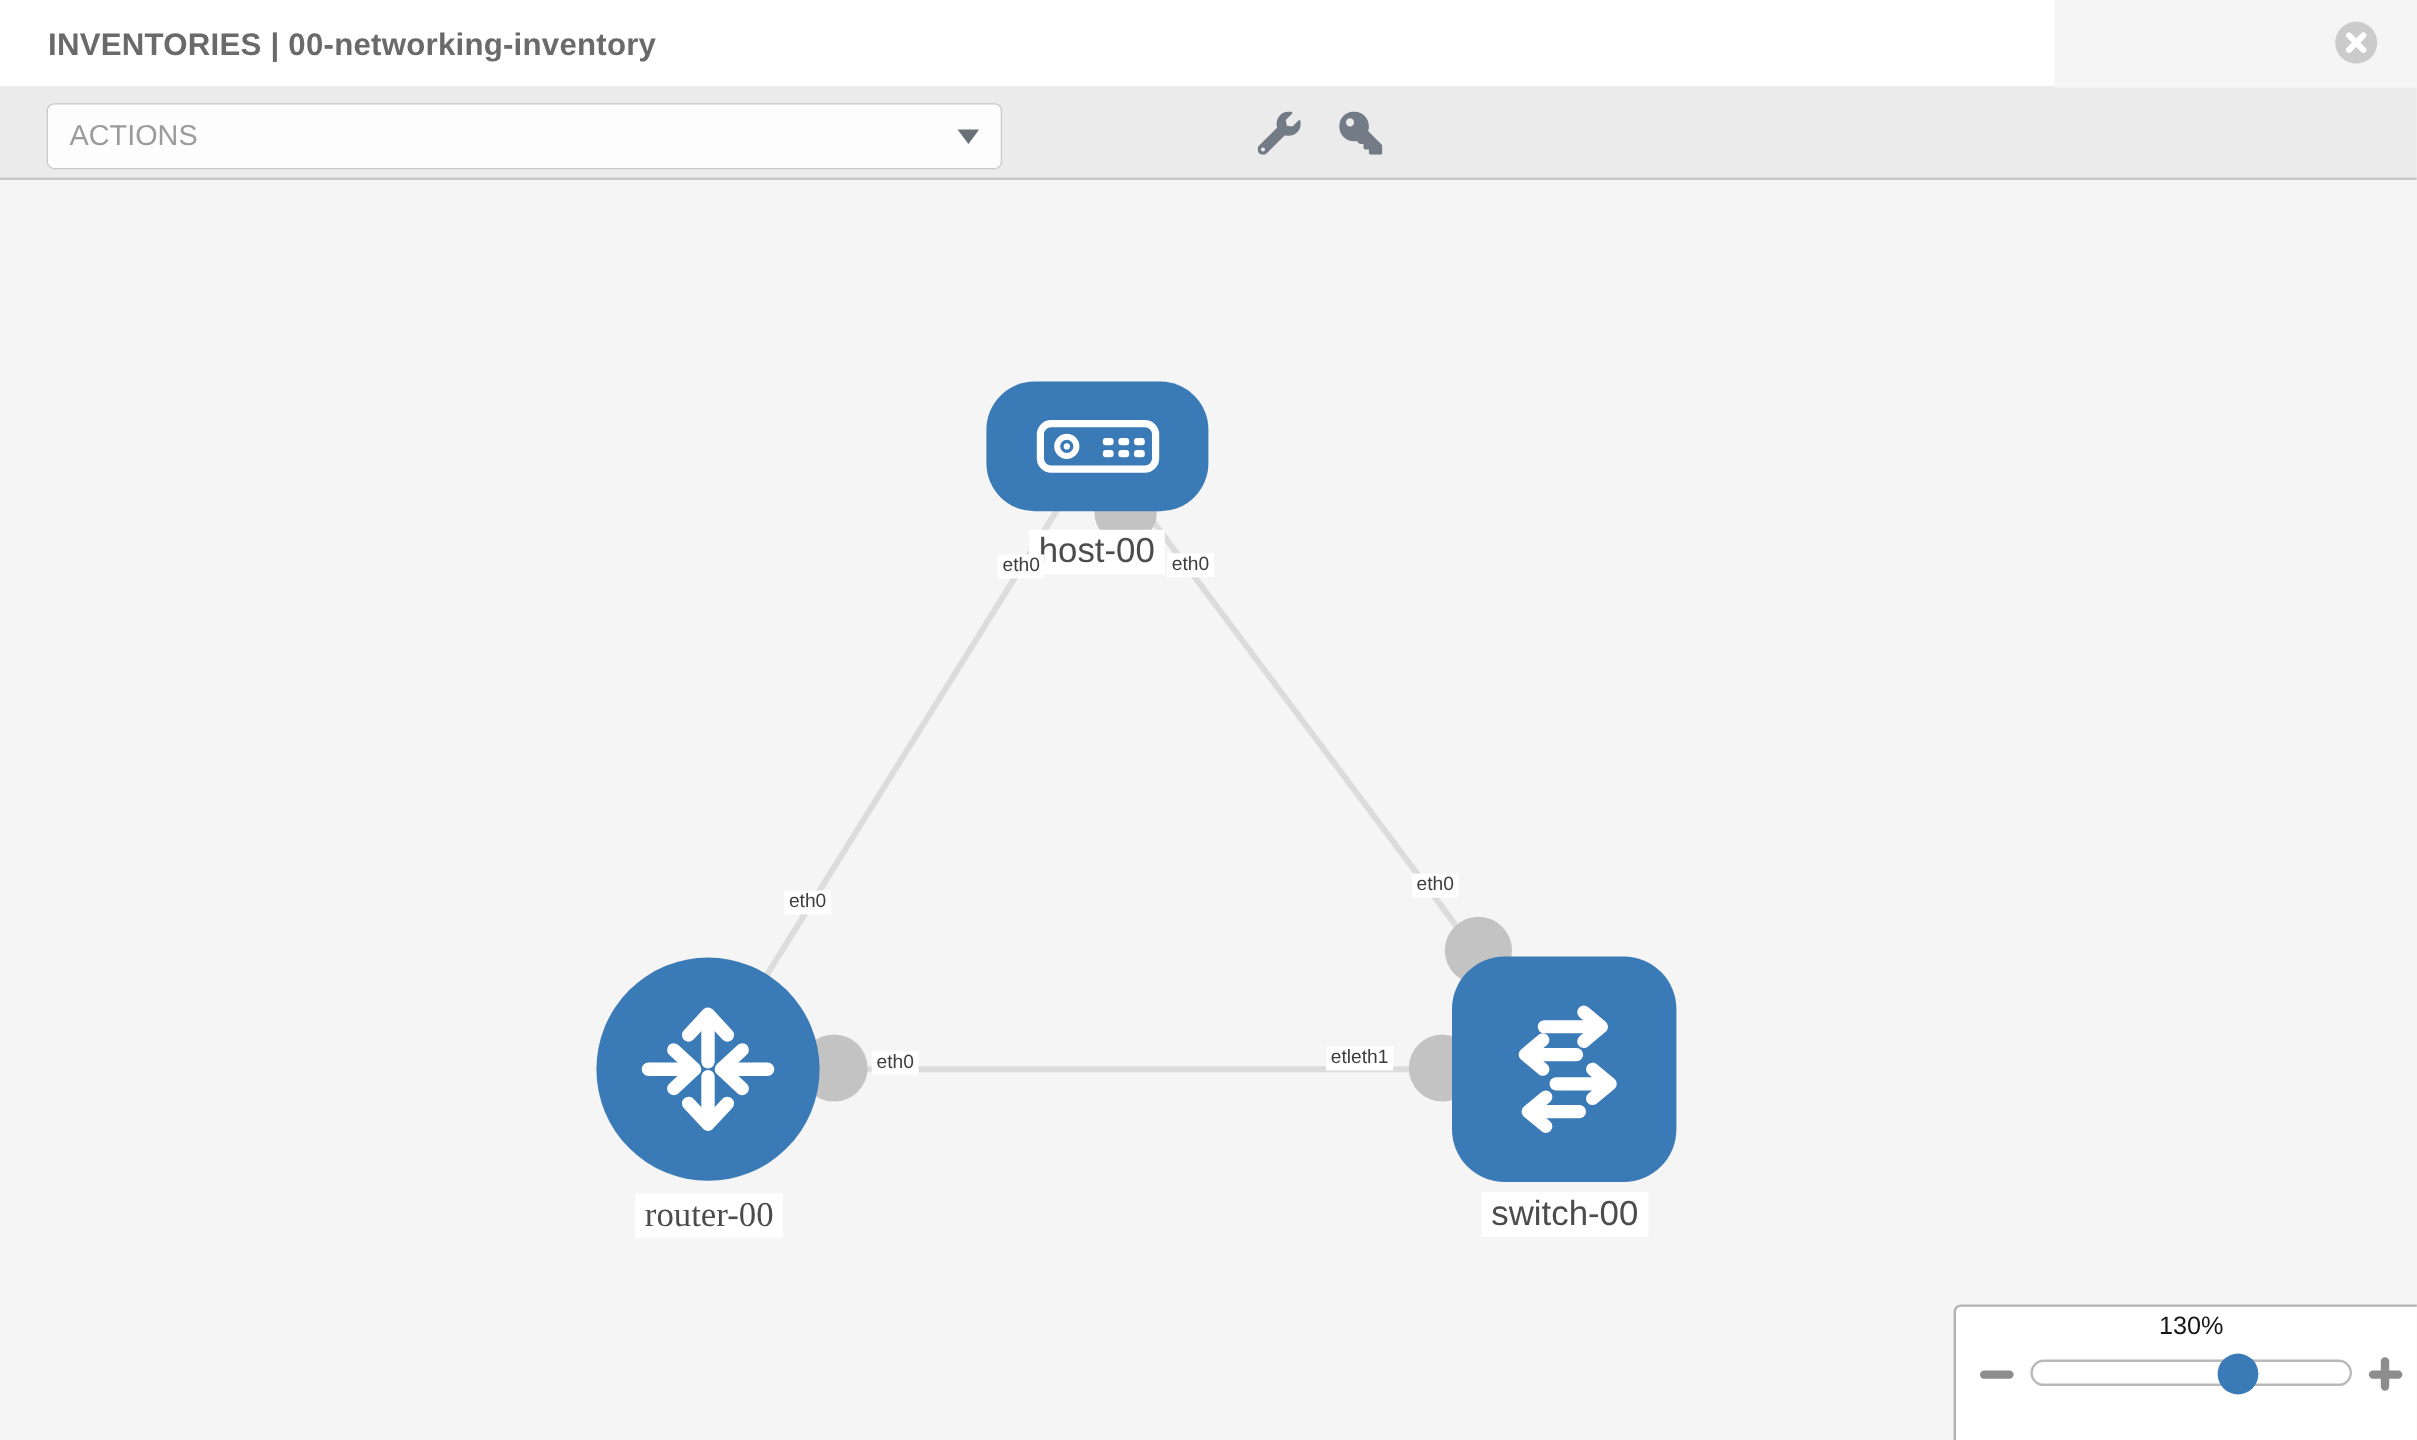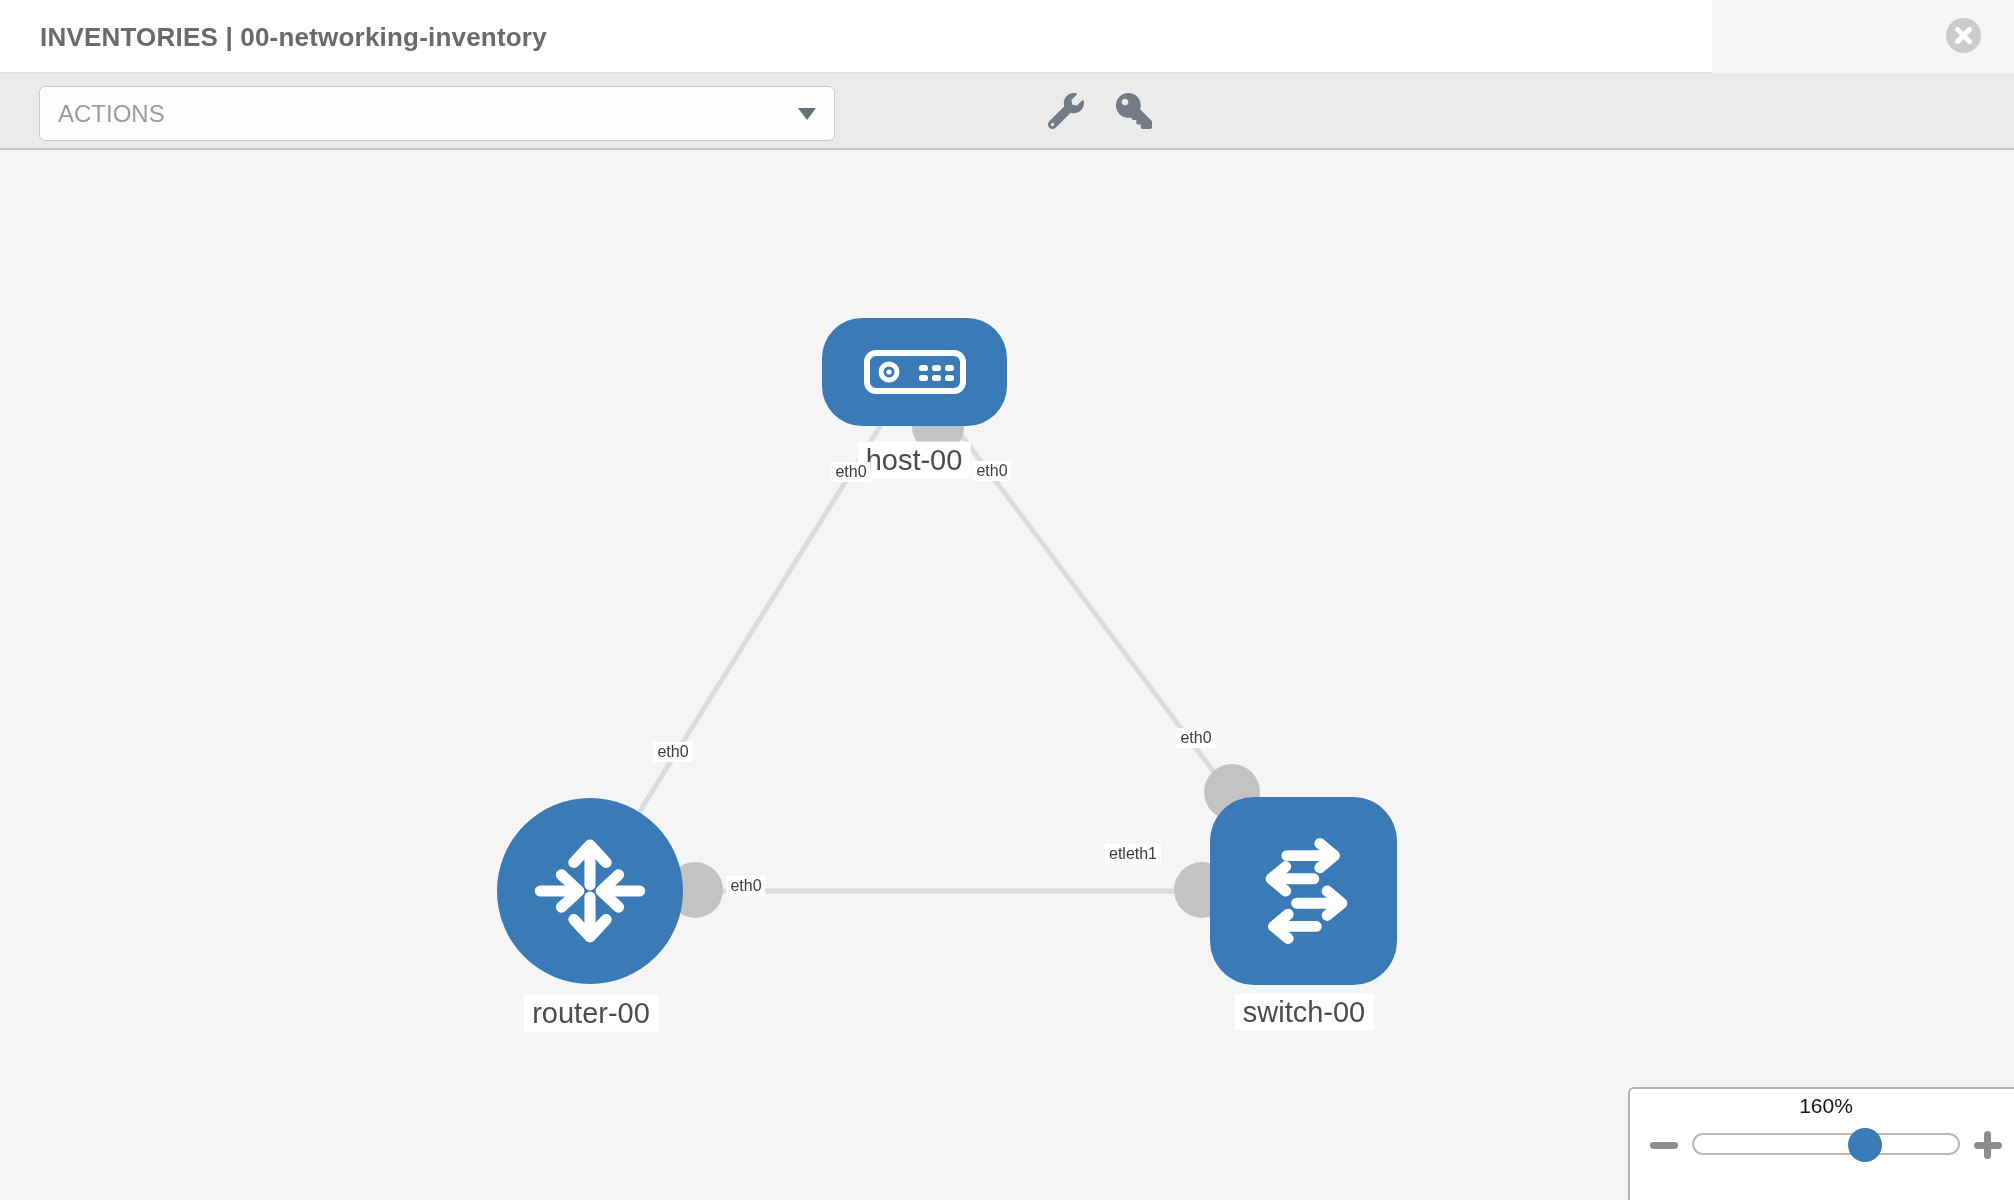--- a/index.html
+++ b/index.html
@@ -192,34 +192,34 @@
           <path d="M35 30 L23 40 L35 50"></path>
         <path d="M44 60 L77 60"></path>
           <path d="M69 50 L81 60 L69 70"></path>
         <path d="M60 79 L29 79"></path>
           <path d="M37 69 L25 79 L37 89"></path>
       </svg>
     </span>
   </div>
 
   <div class="node-label" style="left:914px;top:310px;">host-00</div>
-  <div class="node-label" style="left:591px;top:863px;">router-00</div>
+  <div class="node-label" style="left:591px;top:863px;font-family:Liberation Serif, serif;">router-00</div>
   <div class="node-label" style="left:1304px;top:862px;">switch-00</div>
 
   <div class="eth-label" style="left:851px;top:322px;">eth0</div>
   <div class="eth-label" style="left:673px;top:602px;">eth0</div>
   <div class="eth-label" style="left:992px;top:321px;">eth0</div>
   <div class="eth-label" style="left:1196px;top:588px;">eth0</div>
   <div class="eth-label" style="left:746px;top:736px;">eth0</div>
-  <div class="eth-label" style="left:1133px;top:704px;text-align:center;">etleth1</div>
+  <div class="eth-label" style="left:1133px;top:732px;text-align:center;">etleth1</div>
 
 </div>
 
 <div class="zoom-panel">
-  <div class="zoom-value">160%</div>
+  <div class="zoom-value">130%</div>
   <button class="zoom-minus">
     <span class="bar bar-h"></span>
   </button>
   <div class="zoom-track"></div>
   <button class="zoom-handle"></button>
   <button class="zoom-plus">
     <span class="bar bar-h"></span>
     <span class="bar bar-v"></span>
   </button>
 </div>

